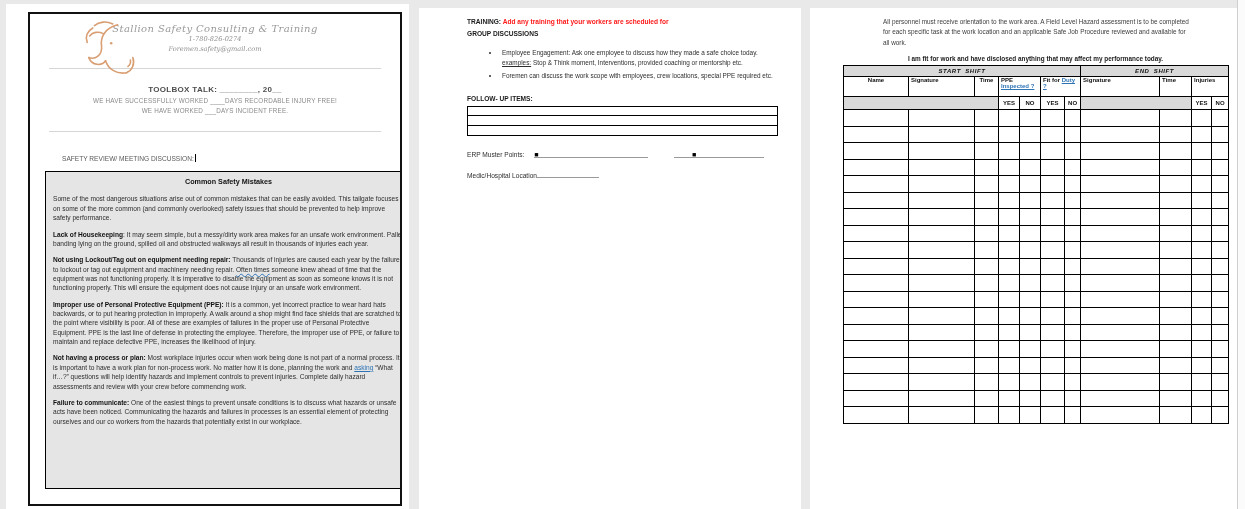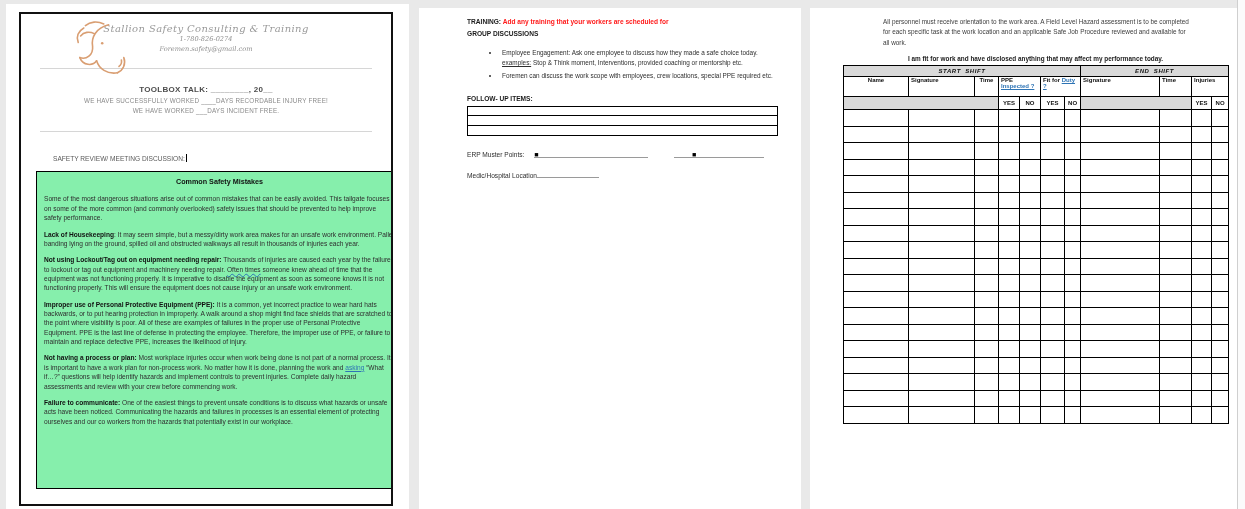--- a/index.html
+++ b/index.html
@@ -10,34 +10,34 @@
     font-family:"Liberation Sans", sans-serif;
     color:#2b2b2b;
   }
   .page { position:absolute; background:#fff; }
   #page1 { left:6px; top:4px; width:403px; height:505px; }
   #page2 { left:419px; top:8px; width:382px; height:501px; padding:10px 22px 0 48px; }
   #page3 { left:810px; top:8px; width:427px; height:501px; }
   #right-strip { position:absolute; left:1237px; top:0; width:8px; height:509px; background:#fbfbfb; border-left:1px solid #cfcfcf; }
 
   
-  #p1-border { position:absolute; left:13px; top:8px; width:374px; height:494px; border:2px solid #111; background:#fff; overflow:hidden; }
+  #p1-border { position:absolute; left:22px; top:8px; width:374px; height:494px; border:2px solid #111; background:#fff; overflow:hidden; }
   .p1-header { position:relative; padding-top:9px; text-align:center; }
   #logo { position:absolute; left:38px; top:6px; }
   .script { font-family:"DejaVu Serif", serif; font-style:italic; color:#9a9a9a; }
   .company-name { font-size:10px; letter-spacing:.4px; color:#9a9a9a; }
   .contact-line { font-size:6.6px; line-height:1.55; color:#8f8f8f; }
   .rule { border:none; border-top:1px solid #d6d6d6; width:332px; margin:14px auto 0; }
   .rule2 { margin-top:17px; }
   .toolbox { text-align:center; }
   .toolbox-title { margin-top:16px; font-size:8px; font-weight:bold; color:#4d4d4d; letter-spacing:.3px; }
   .toolbox-line { margin-top:3px; font-size:6.3px; color:#8a8a8a; letter-spacing:.2px; }
   .section-label { margin:22px 0 0 32px; font-size:6.6px; color:#595959; }
   .caret { display:inline-block; width:1px; height:8px; background:#000; vertical-align:-1px; margin-left:1px; }
-  .safety-box { margin:9px 0 0 15px; width:367px; min-height:318px; border:1.5px solid #000; padding:5px 7px 4px; background:#86efac; }
+  .safety-box { margin:9px 0 0 15px; width:367px; min-height:318px; border:1.5px solid #000; padding:5px 7px 4px; background:#e5e5e5; }
   .box-title { text-align:center; font-size:7.2px; font-weight:bold; color:#111; margin-bottom:8px; }
   .safety-box p { font-size:6.6px; line-height:1.42; color:#2e2e2e; margin-bottom:7px; }
   .safety-box p:last-child { margin-bottom:0; }
   .lead { font-weight:bold; color:#111; }
   .wavy { text-decoration:underline; text-decoration-style:wavy; text-decoration-color:#2e74b5; }
   .blue-u { color:#2e74b5; text-decoration:underline; }
 
   
   .training-line { font-size:6.6px; font-weight:bold; color:#1a1a1a; }
   .red { color:#ff1a1a; }

